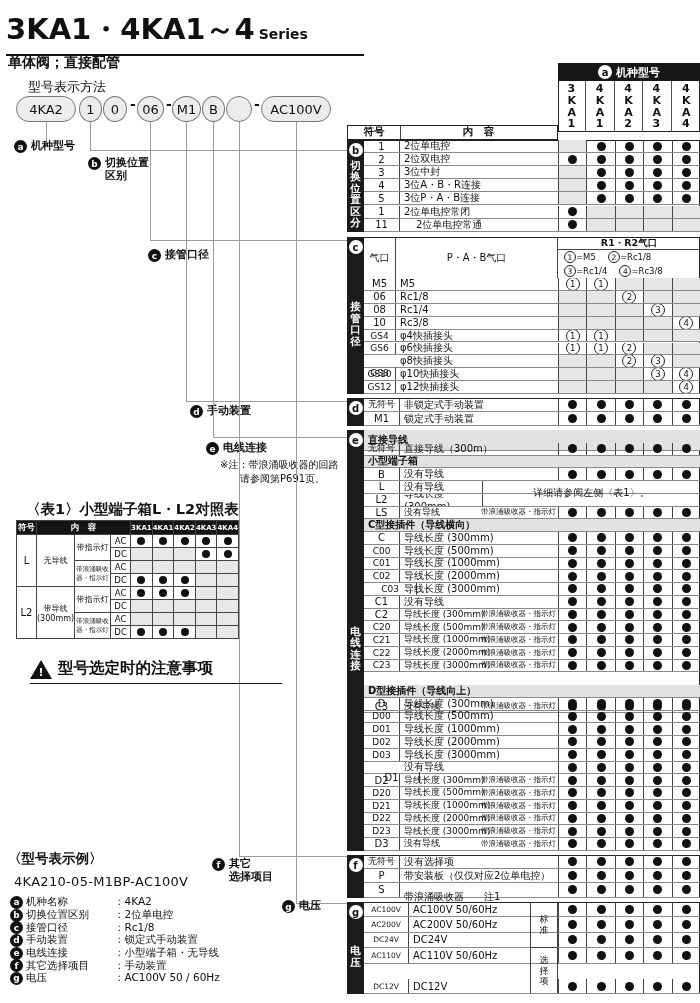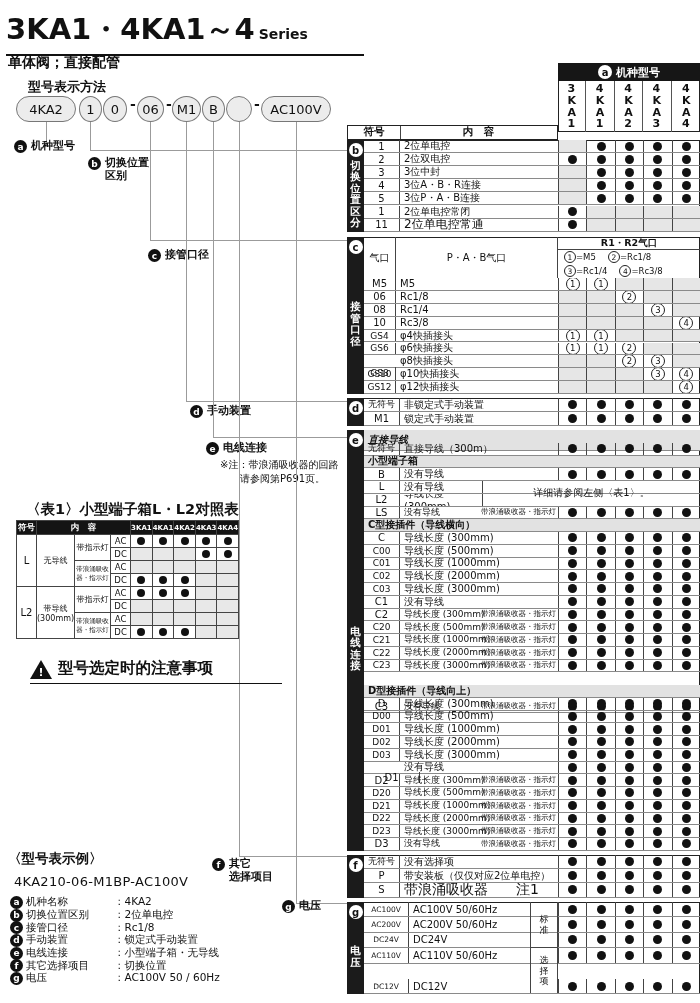--- a/index.html
+++ b/index.html
@@ -5,21 +5,21 @@
   html,body{margin:0;padding:0;background:#fff}
   #root{position:relative;width:700px;height:1003px;background:#fff;overflow:hidden;
         font-family:"DejaVu Sans","Liberation Sans",sans-serif;color:#111;}
   .abs{position:absolute;box-sizing:border-box}
   .vline,.hline{position:absolute;background:#9b9b9b}
   .vline{width:1px}.hline{height:1px}
   #title-row{left:6px;top:10px;width:358px;border-bottom:2.5px solid #111;padding-bottom:4px;white-space:nowrap}
   #title{font-size:29px;font-weight:bold;letter-spacing:0px}
   #title-suffix{font-size:14px;font-weight:bold;margin-left:4px}
   #subtitle{left:8px;top:54px;font-size:14px;font-weight:bold}
-  #method-label{left:28px;top:78px;font-size:13px;font-weight:bold}
+  #method-label{left:28px;top:78px;font-size:13px;font-weight:normal}
   #model-code{left:0;top:96px;height:26px;width:360px}
   .bubble{position:absolute;display:flex;align-items:center;justify-content:center;height:26px;
           background:#ececec;border:1.5px solid #777;border-radius:13px;font-size:13px;box-sizing:border-box}
   .bub-sep{position:absolute;font-weight:bold;font-size:14px;top:4px}
   .bcircle{display:inline-flex;flex:none;width:13px;height:13px;border-radius:50%;background:#111;color:#fff;
            font-size:9px;font-weight:bold;align-items:center;justify-content:center}
   .wcircle{display:inline-flex;flex:none;width:14px;height:14px;border-radius:50%;background:#fff;color:#111;
            font-size:10px;font-weight:bold;align-items:center;justify-content:center}
   .pointer-label{position:absolute;display:flex;gap:4px;font-size:11px;font-weight:bold;align-items:flex-start}
   .vt{white-space:pre-line;line-height:1.18}
@@ -250,21 +250,21 @@
         <div class="cell" style="left: 194px; top: 0px; width: 28.4px; height: 12.1px; border-left: 1px solid rgb(68, 68, 68);">
           <div class="dotc"></div>
         </div>
         <div class="cell graybg" style="left: 222.4px; top: 0px; width: 28.4px; height: 12.1px; border-left: 1px solid rgb(68, 68, 68);"></div>
         <div class="cell graybg" style="left: 250.8px; top: 0px; width: 28.4px; height: 12.1px; border-left: 1px solid rgb(68, 68, 68);"></div>
         <div class="cell graybg" style="left: 279.2px; top: 0px; width: 28.4px; height: 12.1px; border-left: 1px solid rgb(68, 68, 68);"></div>
         <div class="cell graybg" style="left: 307.6px; top: 0px; width: 28.4px; height: 12.1px; border-left: 1px solid rgb(68, 68, 68);"></div>
       </div>
       <div class="rowc" style="left: 17px; top: 155.6px; width: 336px; height: 13.1px;">
         <div class="cell" style="left: 0px; top: 0px; width: 36px; height: 12.1px; border-right: 1px solid rgb(68, 68, 68); font-size: 10px;">11</div>
-        <div class="cell" style="left: 36px; top: 0px; width: 158px; height: 12.1px; justify-content: flex-start; padding-left: 4px; font-size: 12px;">2位单电控常通</div>
+        <div class="cell" style="left: 48px; top: 0px; width: 158px; height: 12.1px; justify-content: flex-start; padding-left: 4px; font-size: 10px;">2位单电控常通</div>
         <div class="cell" style="left: 194px; top: 0px; width: 28.4px; height: 12.1px; border-left: 1px solid rgb(68, 68, 68);">
           <div class="dotc"></div>
         </div>
         <div class="cell graybg" style="left: 222.4px; top: 0px; width: 28.4px; height: 12.1px; border-left: 1px solid rgb(68, 68, 68);"></div>
         <div class="cell graybg" style="left: 250.8px; top: 0px; width: 28.4px; height: 12.1px; border-left: 1px solid rgb(68, 68, 68);"></div>
         <div class="cell graybg" style="left: 279.2px; top: 0px; width: 28.4px; height: 12.1px; border-left: 1px solid rgb(68, 68, 68);"></div>
         <div class="cell graybg" style="left: 307.6px; top: 0px; width: 28.4px; height: 12.1px; border-left: 1px solid rgb(68, 68, 68);"></div>
       </div>
       <div class="strip" style="left: 0px; top: 77px; width: 17px; height: 91.7px;">
         <div class="wcircle" style="margin-top: 3px;">b</div>
@@ -459,21 +459,21 @@
           <div class="dotc"></div>
         </div>
         <div class="cell" style="left: 307.6px; top: 0px; width: 28.4px; height: 13px; border-left: 1px solid rgb(68, 68, 68);">
           <div class="dotc"></div>
         </div>
       </div>
       <div class="strip" style="left: 0px; top: 335px; width: 17px; height: 28px;">
         <div class="wcircle" style="margin-top: 3px;">d</div>
       </div>
       <div class="box" style="left: 0px; top: 367px; width: 353px; height: 420.75px;"></div>
-      <div class="rowc subhdr" style="left: 17px; top: 367px; width: 336px; height: 21px; font-style: italic;">直接导线</div>
+      <div class="rowc subhdr" style="left: 17px; top: 367px; width: 336px; height: 21px;">直接导线</div>
       <div class="rowc" style="left: 17px; top: 379.75px; width: 336px; height: 12.75px;">
         <div class="cell" style="left: 0px; top: 0px; width: 36px; height: 11.75px; border-right: 1px solid rgb(68, 68, 68); font-size: 9px;">无符号</div>
         <div class="cell" style="left: 36px; top: 0px; width: 158px; height: 11.75px; justify-content: flex-start; padding-left: 4px; font-size: 10px;">直接导线（300m）</div>
         <div class="cell" style="left: 194px; top: 0px; width: 28.4px; height: 11.75px; border-left: 1px solid rgb(68, 68, 68);">
           <div class="dotc"></div>
         </div>
         <div class="cell" style="left: 222.4px; top: 0px; width: 28.4px; height: 11.75px; border-left: 1px solid rgb(68, 68, 68);">
           <div class="dotc"></div>
         </div>
         <div class="cell" style="left: 250.8px; top: 0px; width: 28.4px; height: 11.75px; border-left: 1px solid rgb(68, 68, 68);">
@@ -606,21 +606,21 @@
           <div class="dotc"></div>
         </div>
         <div class="cell" style="left: 279.2px; top: 0px; width: 28.4px; height: 11.75px; border-left: 1px solid rgb(68, 68, 68);">
           <div class="dotc"></div>
         </div>
         <div class="cell" style="left: 307.6px; top: 0px; width: 28.4px; height: 11.75px; border-left: 1px solid rgb(68, 68, 68);">
           <div class="dotc"></div>
         </div>
       </div>
       <div class="rowc" style="left: 17px; top: 520px; width: 336px; height: 12.75px;">
-        <div class="cell" style="left: 0px; top: 0px; width: 36px; height: 11.75px; border-right: 1px solid rgb(68, 68, 68); font-size: 9px;">C03</div>
+        <div class="cell" style="left: 0px; top: 0px; width: 53px; height: 11.75px; border-right: 1px solid rgb(68, 68, 68); font-size: 9px;">C03</div>
         <div class="cell" style="left: 36px; top: 0px; width: 158px; height: 11.75px; justify-content: flex-start; padding-left: 4px; font-size: 10px;">导线长度 (3000mm)</div>
         <div class="cell" style="left: 194px; top: 0px; width: 28.4px; height: 11.75px; border-left: 1px solid rgb(68, 68, 68);">
           <div class="dotc"></div>
         </div>
         <div class="cell" style="left: 222.4px; top: 0px; width: 28.4px; height: 11.75px; border-left: 1px solid rgb(68, 68, 68);">
           <div class="dotc"></div>
         </div>
         <div class="cell" style="left: 250.8px; top: 0px; width: 28.4px; height: 11.75px; border-left: 1px solid rgb(68, 68, 68);">
           <div class="dotc"></div>
         </div>
@@ -1048,21 +1048,21 @@
         </div>
         <div class="cell" style="left: 279.2px; top: 0px; width: 28.4px; height: 13.2px; border-left: 1px solid rgb(68, 68, 68);">
           <div class="dotc"></div>
         </div>
         <div class="cell" style="left: 307.6px; top: 0px; width: 28.4px; height: 13.2px; border-left: 1px solid rgb(68, 68, 68);">
           <div class="dotc"></div>
         </div>
       </div>
       <div class="rowc" style="left: 17px; top: 820.4px; width: 336px; height: 14.2px;">
         <div class="cell" style="left: 0px; top: 0px; width: 36px; height: 13.2px; border-right: 1px solid rgb(68, 68, 68); font-size: 10px;">S</div>
-        <div class="cell" style="left: 36px; top: 0px; width: 158px; height: 13.2px; justify-content: flex-start; padding-left: 4px; font-size: 14px;">带浪涌吸收器　　注1</div>
+        <div class="cell" style="left: 36px; top: 7px; width: 158px; height: 13.2px; justify-content: flex-start; padding-left: 4px; font-size: 10px;">带浪涌吸收器　　注1</div>
         <div class="cell" style="left: 194px; top: 0px; width: 28.4px; height: 13.2px; border-left: 1px solid rgb(68, 68, 68);">
           <div class="dotc"></div>
         </div>
         <div class="cell" style="left: 222.4px; top: 0px; width: 28.4px; height: 13.2px; border-left: 1px solid rgb(68, 68, 68);">
           <div class="dotc"></div>
         </div>
         <div class="cell" style="left: 250.8px; top: 0px; width: 28.4px; height: 13.2px; border-left: 1px solid rgb(68, 68, 68);">
           <div class="dotc"></div>
         </div>
         <div class="cell" style="left: 279.2px; top: 0px; width: 28.4px; height: 13.2px; border-left: 1px solid rgb(68, 68, 68);">
@@ -1309,21 +1309,21 @@
 
   <div class="abs" id="warning">
     <div id="warn-head">
       <span class="warn-icon"></span>
       <span>型号选定时的注意事项</span>
     </div>
   </div>
 
   <div class="abs" id="example">
     <div id="ex-title">〈型号表示例〉</div>
-    <div id="ex-model">4KA210-06-M1BP-AC100V</div>
+    <div id="ex-model">4KA210-05-M1BP-AC100V</div>
     <div id="ex-items">
         <div class="ex-item">
           <div class="bcircle">a</div>
           <div class="lbl">机种名称</div>
           <div>：4KA2</div>
         </div>
         <div class="ex-item">
           <div class="bcircle">b</div>
           <div class="lbl">切换位置区别</div>
           <div>：2位单电控</div>
@@ -1339,21 +1339,21 @@
           <div>：锁定式手动装置</div>
         </div>
         <div class="ex-item">
           <div class="bcircle">e</div>
           <div class="lbl">电线连接</div>
           <div>：小型端子箱・无导线</div>
         </div>
         <div class="ex-item">
           <div class="bcircle">f</div>
           <div class="lbl">其它选择项目</div>
-          <div>：切换位置</div>
+          <div>：手动装置</div>
         </div>
         <div class="ex-item">
           <div class="bcircle">g</div>
           <div class="lbl">电压</div>
           <div>：AC100V 50 / 60Hz</div>
         </div>
       </div>
   </div>
 </div>
 

